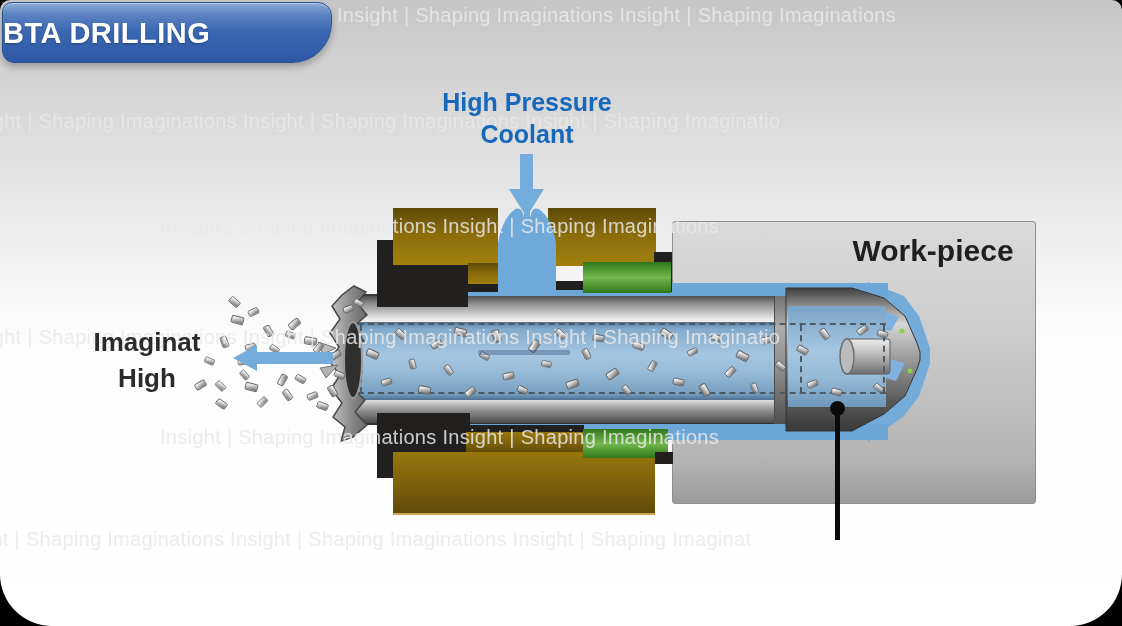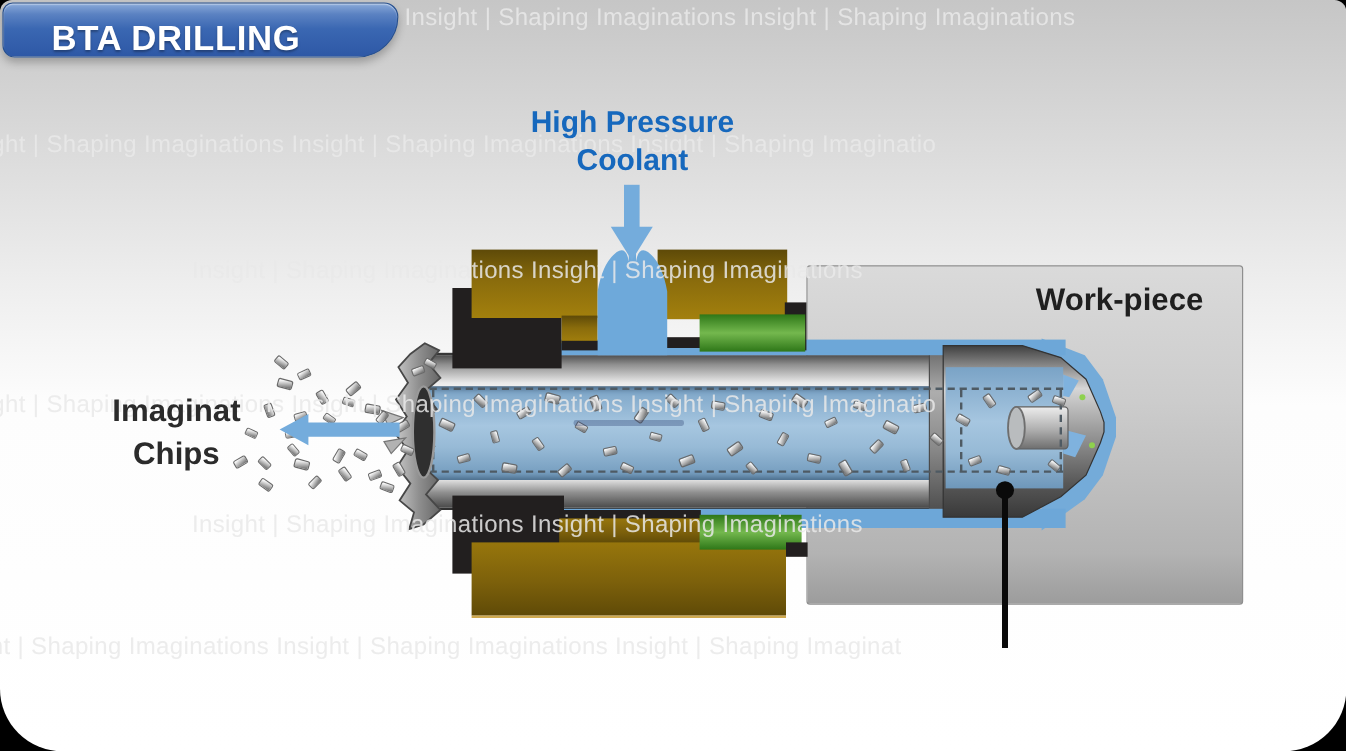--- a/index.html
+++ b/index.html
@@ -5,36 +5,36 @@
   html,body{margin:0;padding:0;background:#000;}
   .slide{
     position:relative;width:1122px;height:626px;overflow:hidden;
     border-radius:10px 10px 52px 52px;
     background:linear-gradient(180deg,#c6c6c6 0%,#d9d9d9 18%,#eeeeee 38%,#fdfdfd 54%,#ffffff 100%);
     font-family:"Liberation Sans",sans-serif;
   }
   .abs{position:absolute;}
   
   .banner{
-    left:2px;top:2px;width:330px;height:46px;
+    left:2px;top:2px;width:330px;height:61px;
     border-radius:10px 14px 40px 12px;
     background:linear-gradient(180deg,#8aaad9 0%,#5b82c2 20%,#3a67b2 48%,#2e58a6 100%);
     border:1px solid #27508f;
     box-shadow:0 4px 7px rgba(0,0,0,.25), inset 0 1px 1px rgba(255,255,255,.45);
     color:#fff;font-size:29px;font-weight:bold;letter-spacing:.5px;
-    line-height:60px;padding-left:40px;box-sizing:border-box;
+    line-height:60px;box-sizing:border-box;
     text-shadow:0 1px 2px rgba(0,0,0,.3);
   }
   
   .wm{position:absolute;white-space:nowrap;font-size:20px;color:rgba(233,233,233,.85);
       letter-spacing:.3px;pointer-events:none;}
   
   .lbl{position:absolute;text-align:center;font-weight:bold;}
   .lbl-coolant{left:407px;top:86px;width:240px;font-size:25px;line-height:32px;color:#1668bd;}
-  .lbl-work{left:843px;top:234px;width:180px;font-size:26px;color:#1f1f1f;}
+  .lbl-work{left:843px;top:234px;width:180px;font-size:30px;color:#1f1f1f;}
   .lbl-evac{left:63px;top:324px;width:168px;font-size:26px;line-height:36px;color:#2b2b2b;}
   .lbl-bta{left:765px;top:540px;width:150px;font-size:26px;color:#101010;}
   
   .workpiece{left:672px;top:221px;width:364px;height:283px;border-radius:3px;
     background:linear-gradient(180deg,#dadada 0%,#cccccc 40%,#b3b3b3 85%,#9c9c9c 100%);
     border:1px solid #8f8f8f;box-sizing:border-box;}
   .blk-black{background:#221f1f;}
   .brown-top{background:linear-gradient(180deg,#5e4a08 0%,#8a6c0c 45%,#a3800d 100%);}
   .brown-bot{background:linear-gradient(180deg,#97760c 0%,#7c600b 55%,#5f4a07 100%);}
   .green{background:linear-gradient(180deg,#2e7718 0%,#74b84e 50%,#2e7718 100%);}
@@ -247,20 +247,20 @@
       <span class="wm" style="left: -20px; top: 528px;">ght | Shaping Imaginations  Insight | Shaping Imaginations  Insight | Shaping Imaginat</span>
     </div>
 
   <div class="lbl lbl-coolant">
     <div>High Pressure</div>
     <div>Coolant</div>
   </div>
   <div class="lbl lbl-work">Work-piece</div>
   <div class="lbl lbl-evac">
     <div>Imaginat</div>
-    <div>Chips</div>
+    <div>High</div>
   </div>
 
   <div class="abs banner">
     <span>BTA DRILLING</span>
   </div>
 
 </div>
 
 </body></html>

